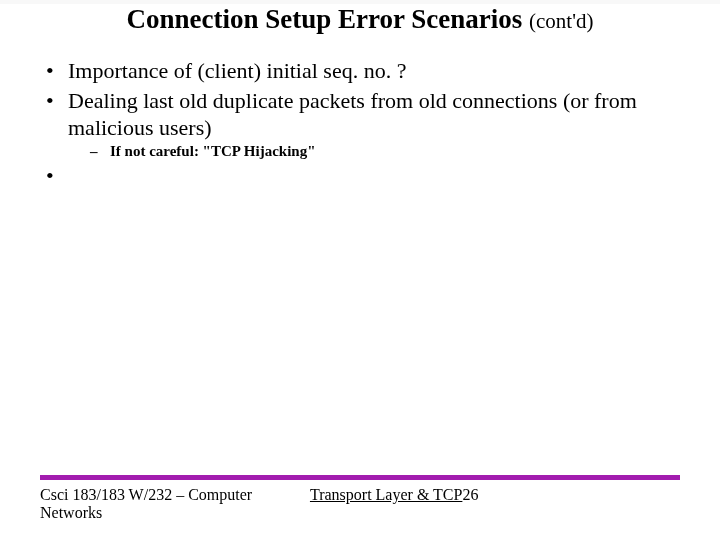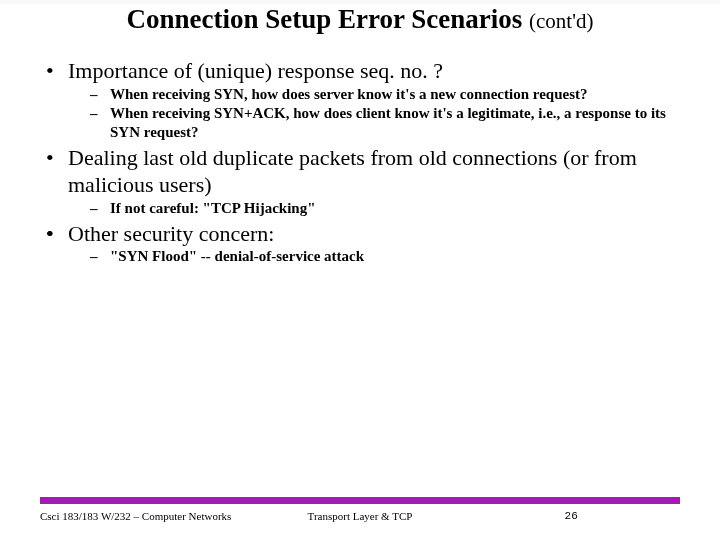--- a/index.html
+++ b/index.html
@@ -72,69 +72,59 @@
     ul.sub.indented > li {
       padding-left: 30px;
     }
     .hl-red { color: #000000; }
     .hl-blue { color: #0000c0; }
     .footer {
       position: absolute;
       bottom: 22px;
       left: 40px;
       right: 40px;
-      border-top: 7px solid #a21caf;
+      border-top: 5px solid #a21caf;
       padding-top: 6px;
-      font-size: 11px;
+      font-size: 16px;
       font-family: "Comic Sans MS", "Comic Sans", cursive;
     }
     .footer-row {
       display: flex;
       justify-content: space-between;
       align-items: flex-start;
     }
     .footer-left { width: 34%; }
-    .footer-center { width: 32%; text-align: center; }
-    .footer-right { width: 34%; text-align: center; font-family: Liberation Mono, monospace; }
+    .footer-center { width: 32%; text-align: right; text-decoration: underline; }
+    .footer-right { width: 34%; text-align: left; }
   </style>
 </head>
 <body>
 
 <div class="slide">
   <div class="title">
     <span>Connection Setup Error Scenarios </span><span class="suffix">(cont'd)</span>
   </div>
 
   <div class="content">
     <ul class="top">
 
       <li>
-        <span>Importance of (unique) response seq. no. ?</span>
-        <ul class="sub">
-          <li><span>When receiving SYN, how does server know it's a new connection request?</span></li>
-          <li><span>When receiving SYN+ACK, how does client know it's a legitimate, i.e., a response to its SYN request?</span></li>
-        </ul>
+        <span>Importance of (client) initial seq. no. ?</span>
       </li>
 
       <li>
         <span>Dealing last </span><span class="hl-red">old duplicate</span><span> packets from old connections (or from malicious users)</span>
         <ul class="sub">
           <li><span>If not careful: "TCP Hijacking"</span></li>
         </ul>
       </li>
 
       <li>
       </li>
 
-      <li>
-        <span>Other security concern:</span>
-        <ul class="sub">
-          <li><span>"SYN Flood" -- denial-of-service attack</span></li>
-        </ul>
-      </li>
 
     </ul>
   </div>
 
   <div class="footer">
     <div class="footer-row">
       <div class="footer-left">Csci 183/183 W/232 – Computer Networks</div>
       <div class="footer-center">Transport Layer &amp;  TCP</div>
       <div class="footer-right">26</div>
     </div>

